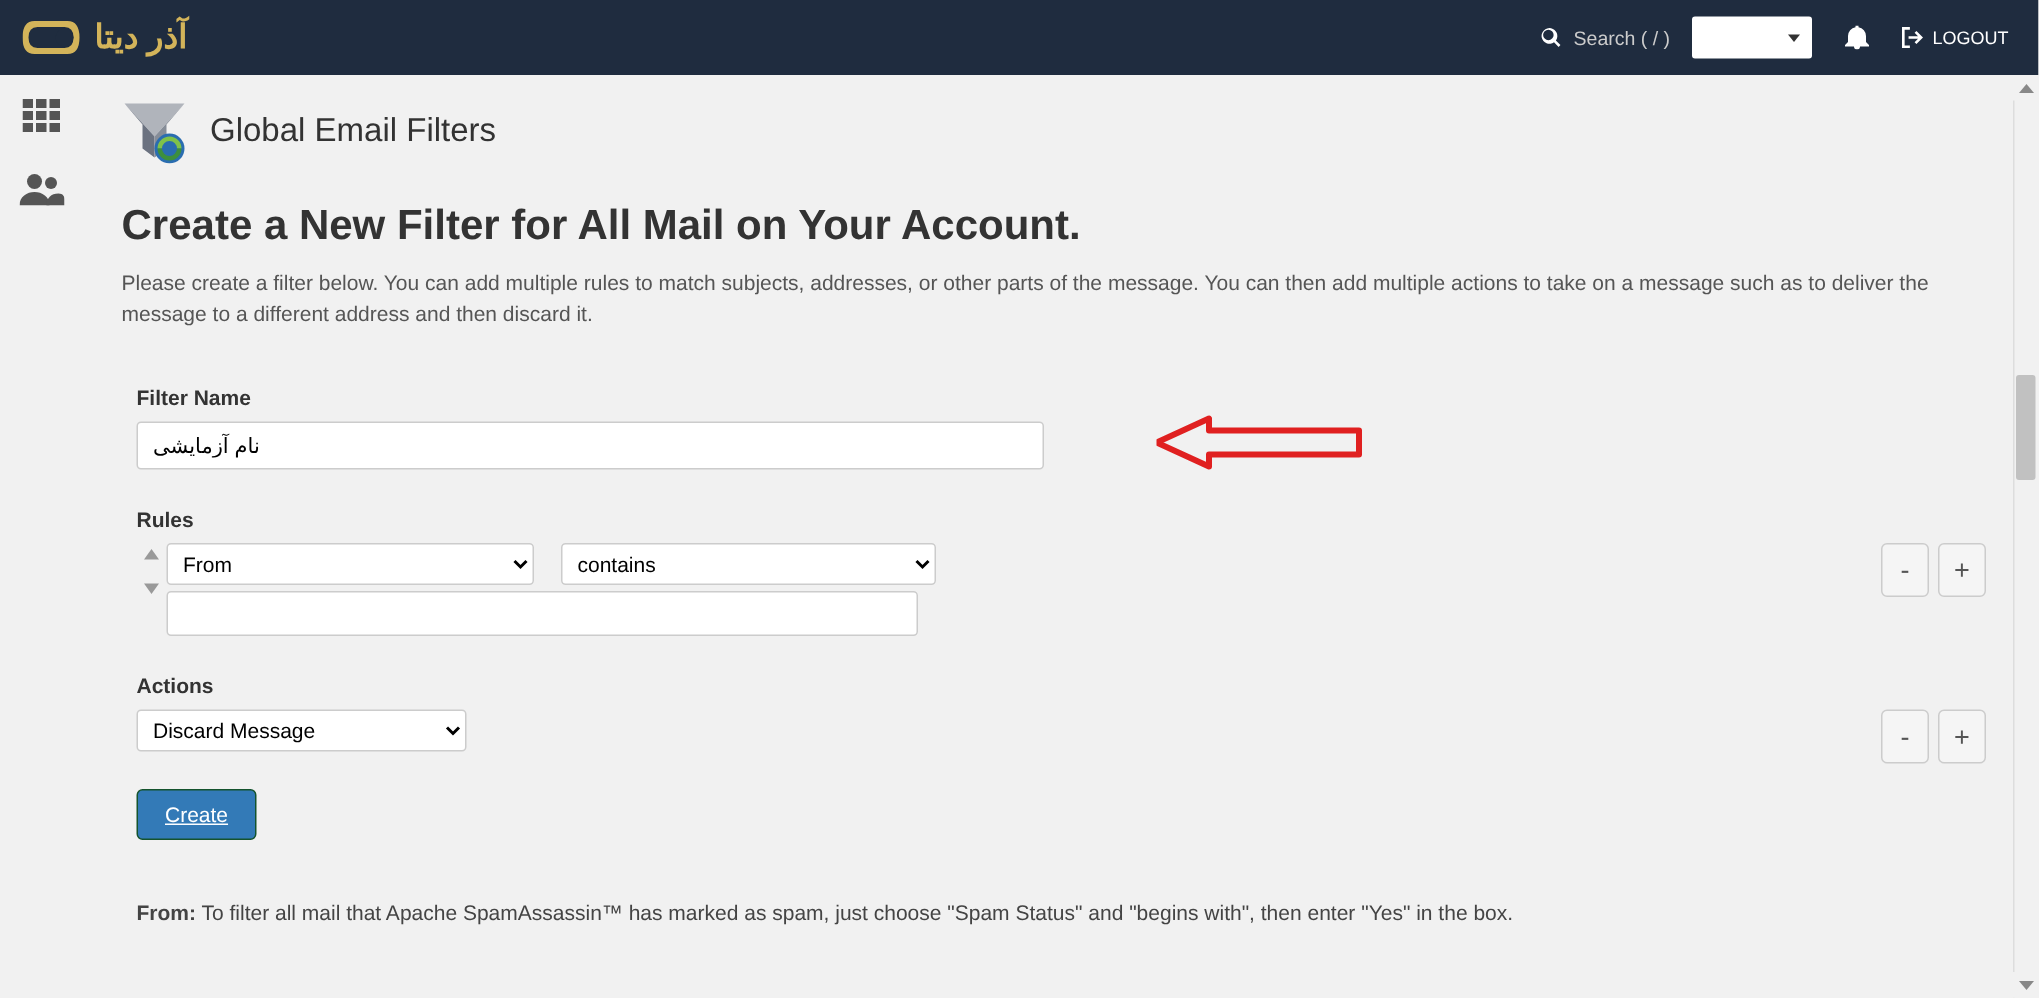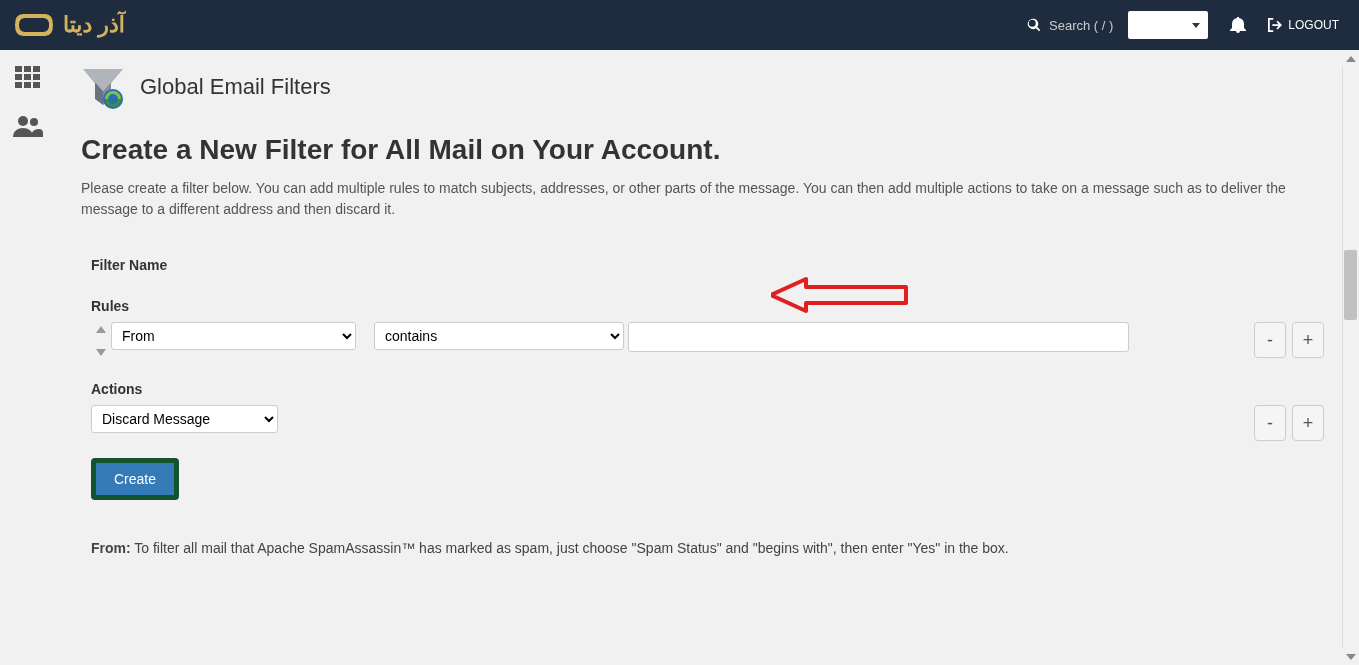--- a/index.html
+++ b/index.html
@@ -38,33 +38,33 @@
 .field-label { font-weight: 600; font-size: 14px; color: #333; margin-bottom: 8px; display: block; }
 .text-input { width: 605px; height: 32px; border: 1px solid #ccc; border-radius: 3px; padding: 0 10px; font-size: 14px; background: #fff; }
 .help-text { color: #888; font-size: 13px; margin-top: 8px; line-height: 1.4; max-width: 600px; }
 
 .section { margin-top: 25px; }
 .rules-row { display: flex; align-items: flex-start; gap: 0; position: relative; margin-top: 6px;}
 .arrows-col { width: 20px; display: flex; flex-direction: column; gap: 16px; padding-top: 4px; align-items: center; }
 .tri-up, .tri-down { width: 0; height: 0; border-left: 5px solid transparent; border-right: 5px solid transparent; cursor: pointer; }
 .tri-up { border-bottom: 7px solid #999; }
 .tri-down { border-top: 7px solid #999; }
-.rules-inputs { display: flex; flex-direction: row; gap: 4px; }
+.rules-inputs { display: flex; flex-direction: column; gap: 4px; }
 .selects-row { display: flex; gap: 6px; }
 .select { height: 28px; border: 1px solid #ccc; border-radius: 3px; background: #fff; padding: 0 6px; font-size: 14px; }
 .select-from { width: 245px; }
 .select-contains { width: 250px; margin-left: 12px; }
 .rule-value-input { width: 501px; height: 30px; border: 1px solid #ccc; border-radius: 3px; padding: 0 10px; background: #fff; }
 .plus-minus { position: absolute; right: 0; top: 0; display: flex; gap: 6px; }
 .pm-btn { width: 32px; height: 36px; border: 1px solid #ccc; background: #f5f5f5; border-radius: 4px; font-size: 18px; color: #555; display: flex; align-items: center; justify-content: center; cursor: pointer; }
 
-.actions-select { width: 187px; height: 28px; border: 1px solid #ccc; border-radius: 3px; background: #fff; padding: 0 6px; font-size: 14px; }
+.actions-select { width: 220px; height: 28px; border: 1px solid #ccc; border-radius: 3px; background: #fff; padding: 0 6px; font-size: 14px; }
 .actions-row { position: relative; margin-top: 6px;}
 
-.create-btn { background: #337ab7; border: 5px solid #14532d; color: #fff; padding: 8px 18px; border-radius: 4px; font-size: 14px; margin-top: 25px; cursor: pointer; }
+.create-btn { background: #337ab7; border: 1px solid #14532d; color: #fff; padding: 8px 18px; border-radius: 4px; font-size: 14px; margin-top: 25px; cursor: pointer; text-decoration: underline; }
 
 .hint-block { margin-top: 40px; font-size: 14px; color: #444; }
 .hint-block b { font-weight: bold; }
 
 
 .arrow-annot { position: absolute; left: 715px; top: 225px; pointer-events: none; }
 
 
 .scroll-track { position: absolute; right: 0; top: 50px; width: 17px; height: calc(100% - 50px); background: #f1f1f1; border-left: 1px solid #ddd; }
 .scroll-thumb { position: absolute; right: 2px; top: 200px; width: 13px; height: 70px; background: #c1c1c1; border-radius: 2px; }
@@ -145,20 +145,21 @@
       </svg>
       <h1 class="page-title">Global Email Filters</h1>
     </div>
 
     <h2 class="subtitle">Create a New Filter for All Mail on Your Account.</h2>
     <p class="desc">Please create a filter below. You can add multiple rules to match subjects, addresses, or other parts of the message. You can then add multiple actions to take on a message such as to deliver the message to a different address and then discard it.</p>
 
     <div class="form-area">
       
       <label class="field-label">Filter Name</label>
+      <input class="text-input" type="text" value="نام آزمایشی" style="">
 
       
       <div class="section">
         <label class="field-label">Rules</label>
         <div class="rules-row">
           <div class="arrows-col">
             <div class="tri-up"></div>
             <div class="tri-down"></div>
           </div>
           <div class="rules-inputs">

